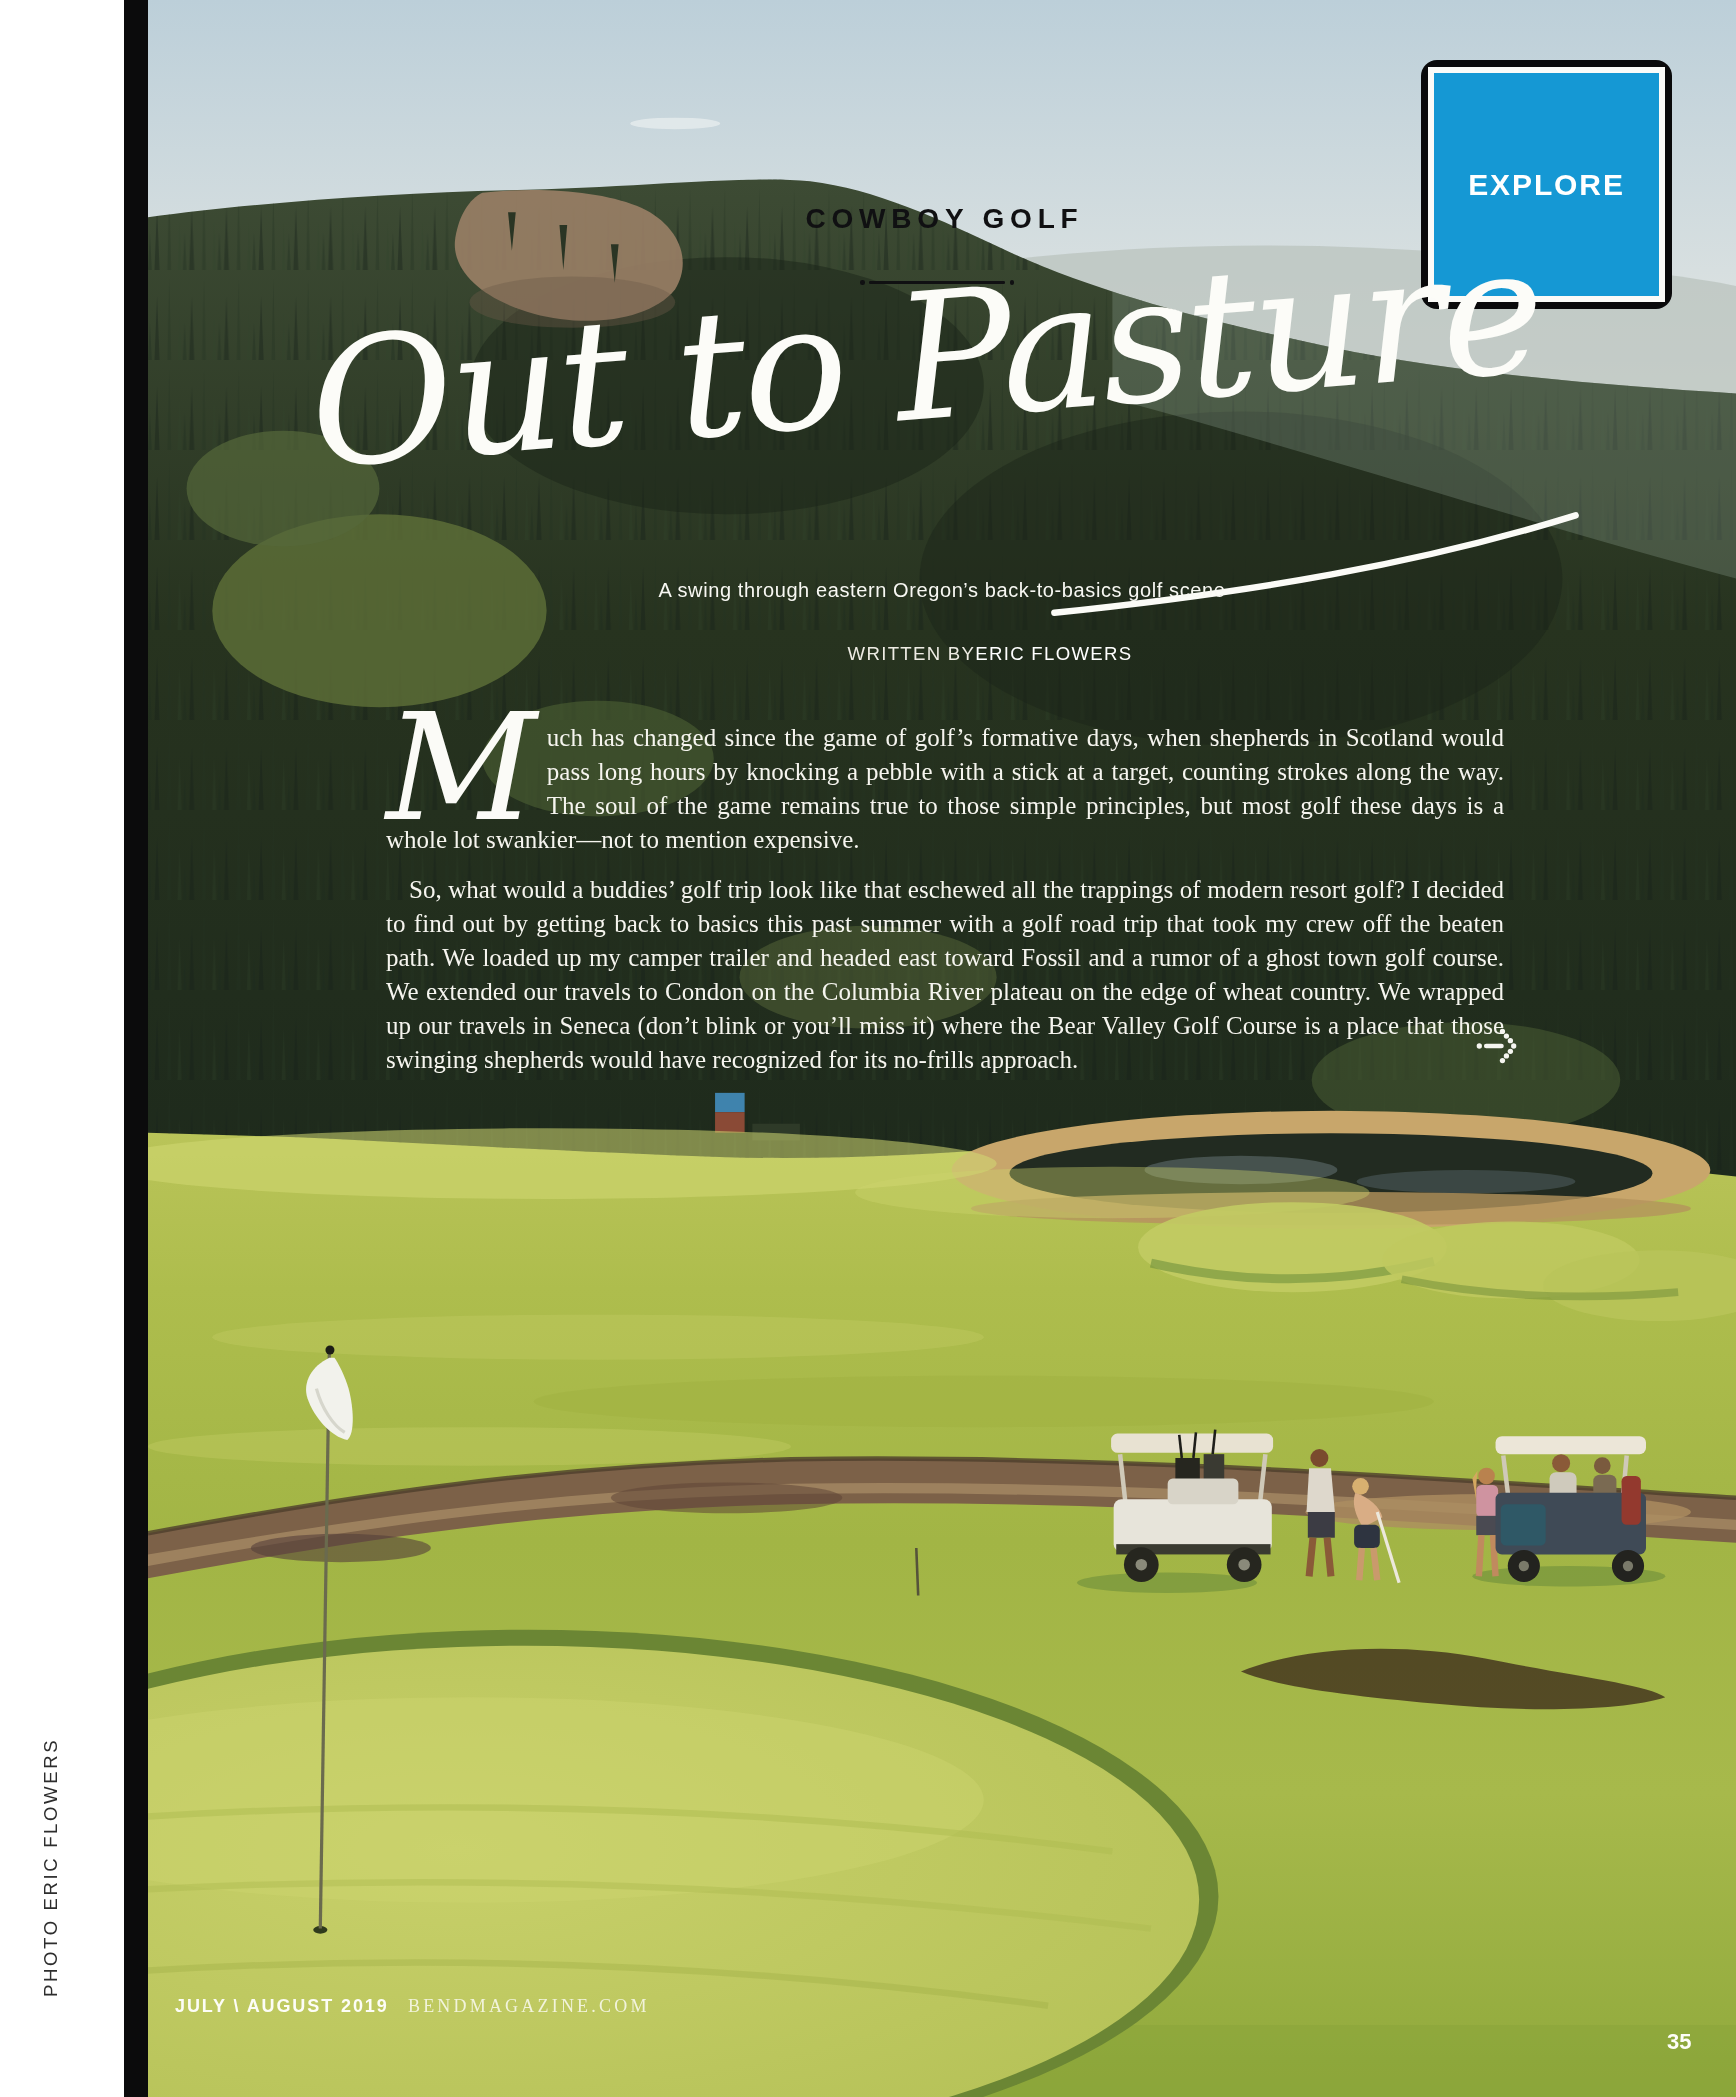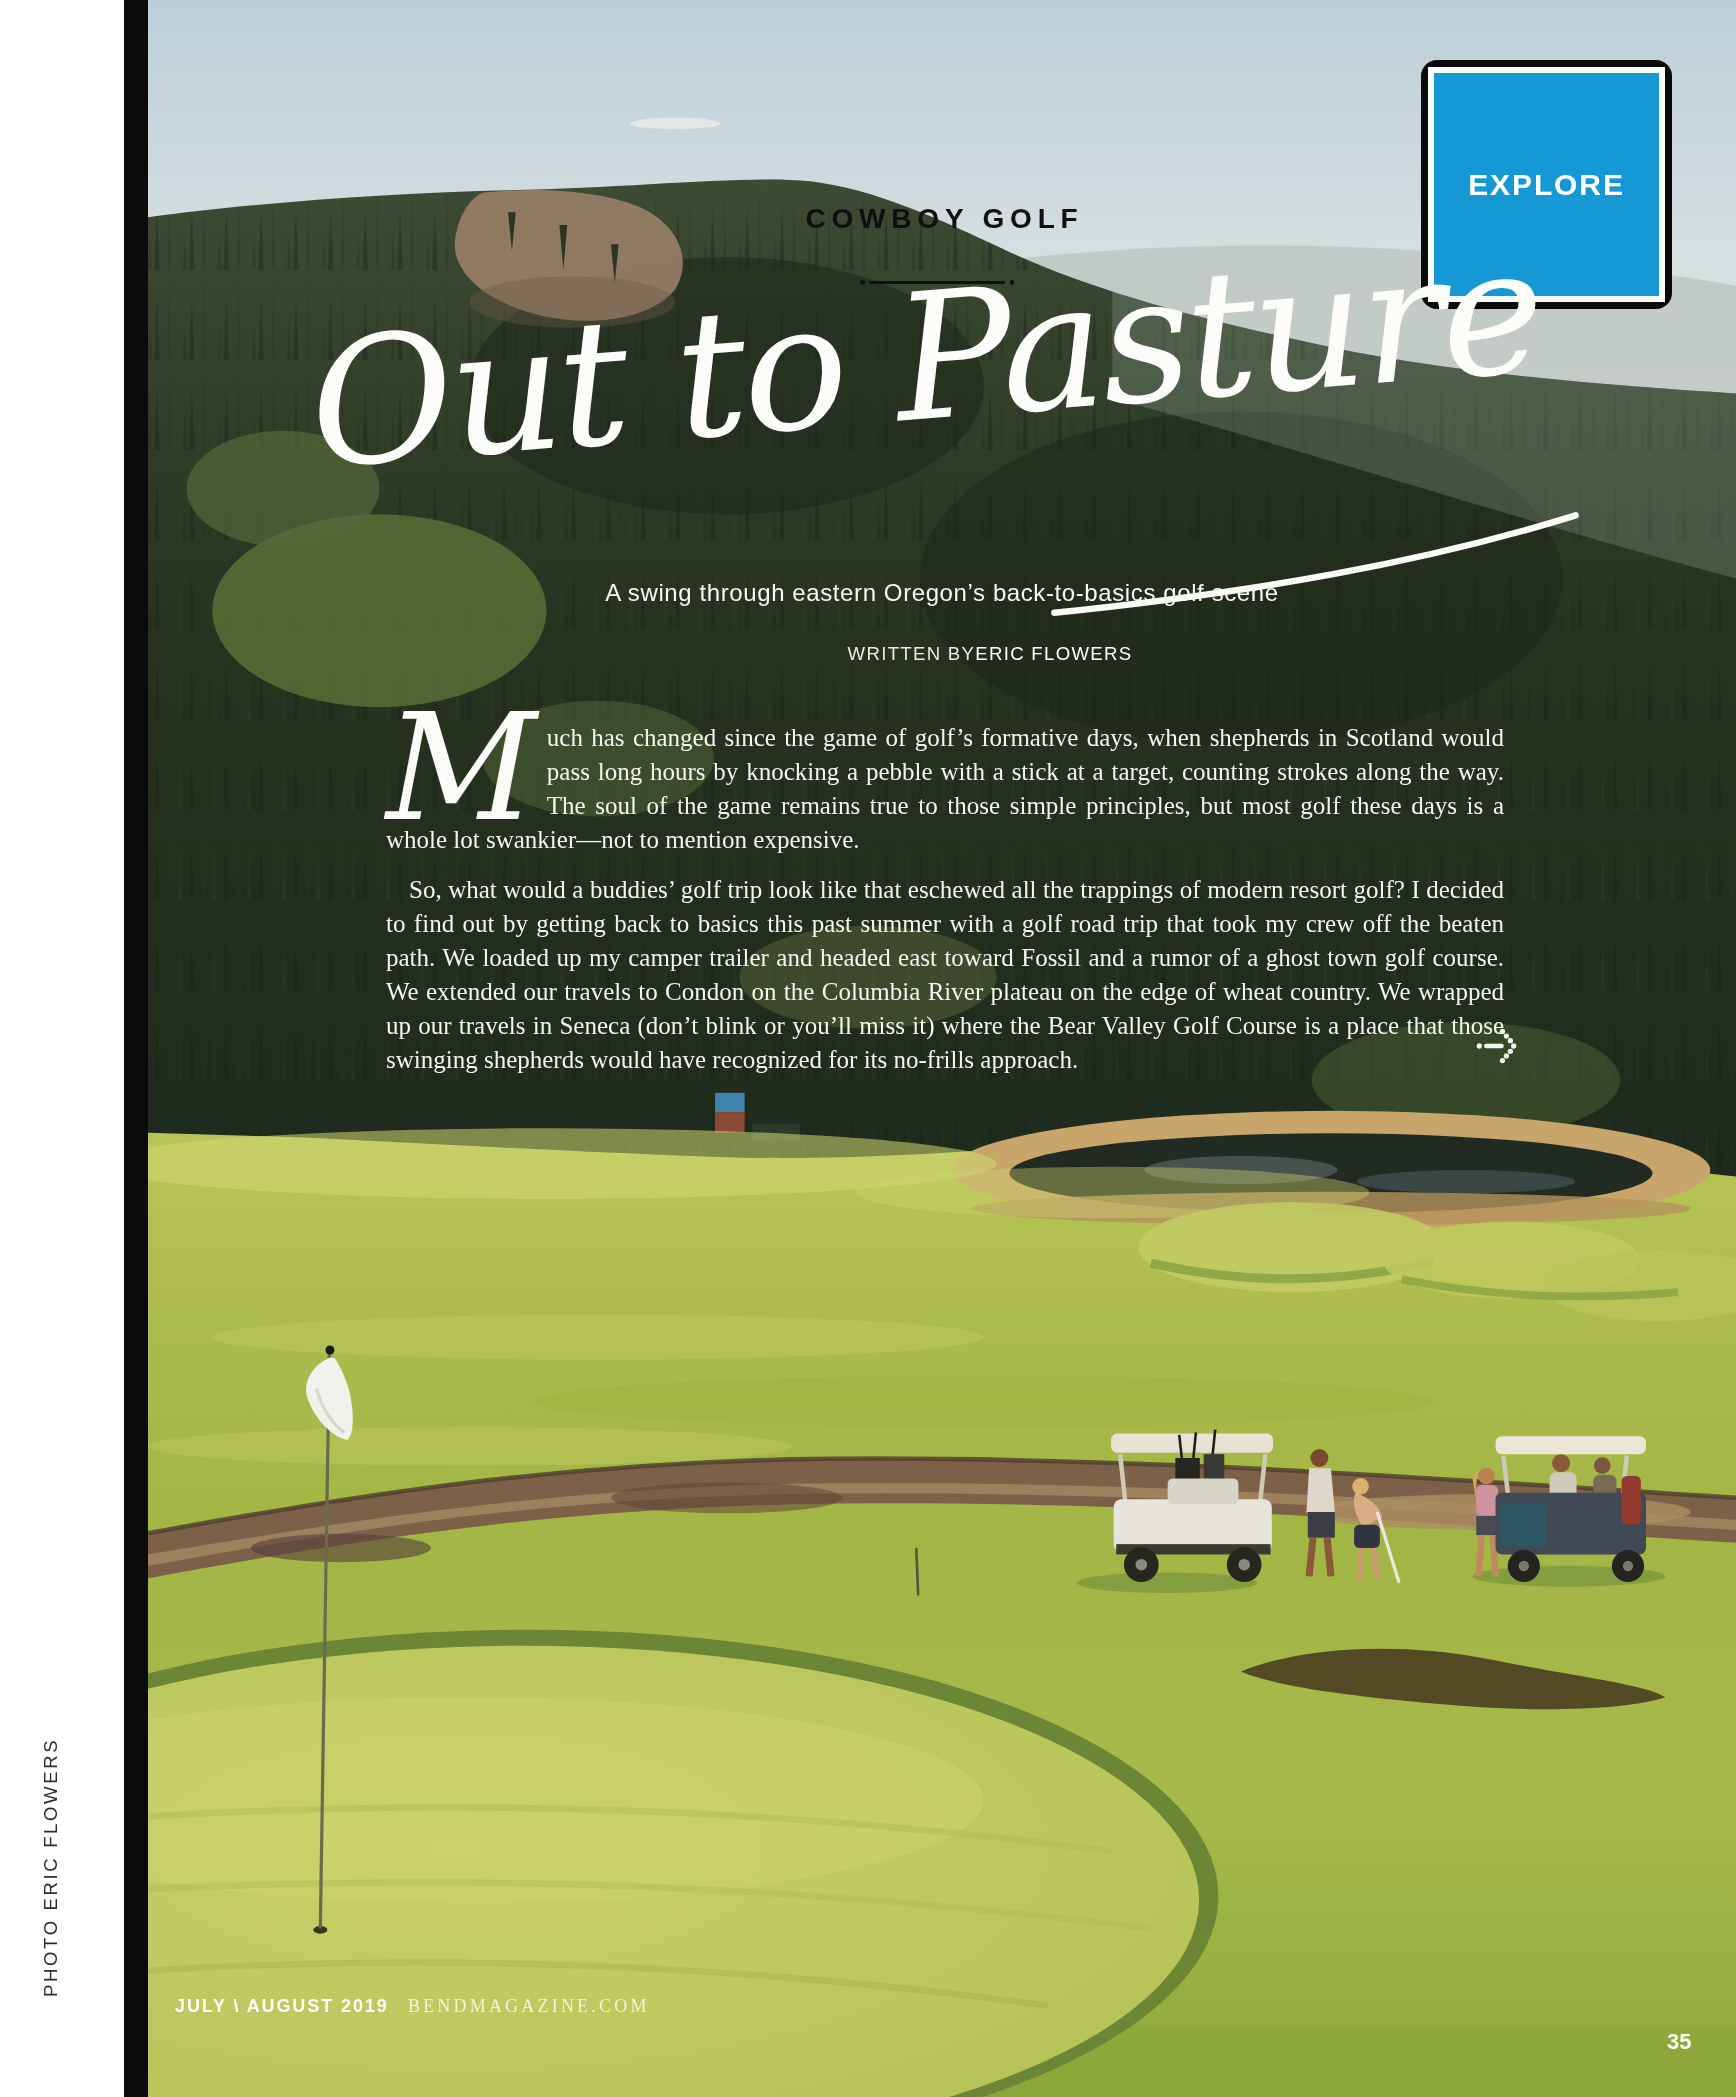--- a/index.html
+++ b/index.html
@@ -40,21 +40,21 @@
   #explore-badge .label{font-weight:700;font-size:30px;letter-spacing:1.9px;color:#ffffff;}
   
   #script-title{
     left:231px;top:270px;width:1402px;height:347px;text-align:center;
     font-family:"DejaVu Serif",serif;font-style:italic;font-size:175px;line-height:1;
     color:#fcfcf8;transform:rotate(-4.5deg);letter-spacing:-3.9px;white-space:nowrap;
   }
   #title-underline{left:1048px;top:509px;width:534px;height:114px;}
   #subtitle{
     left:148px;top:579px;width:1588px;text-align:center;
-    font-size:24px;font-weight:400;letter-spacing:0.6px;color:#f8f8f3;
+    font-size:20px;font-weight:400;letter-spacing:0.6px;color:#f8f8f3;
   }
   #byline{
     left:148px;top:643px;width:1684px;display:flex;justify-content:center;gap:0;
     font-size:18.6px;letter-spacing:1.3px;color:#eeece4;
   }
   #byline .author{font-weight:400;color:#ffffff;}
   
   #article{
     left:386px;top:721px;width:1118px;color:#f6f5ef;
     font-family:"Liberation Serif",serif;font-size:25px;line-height:34px;

